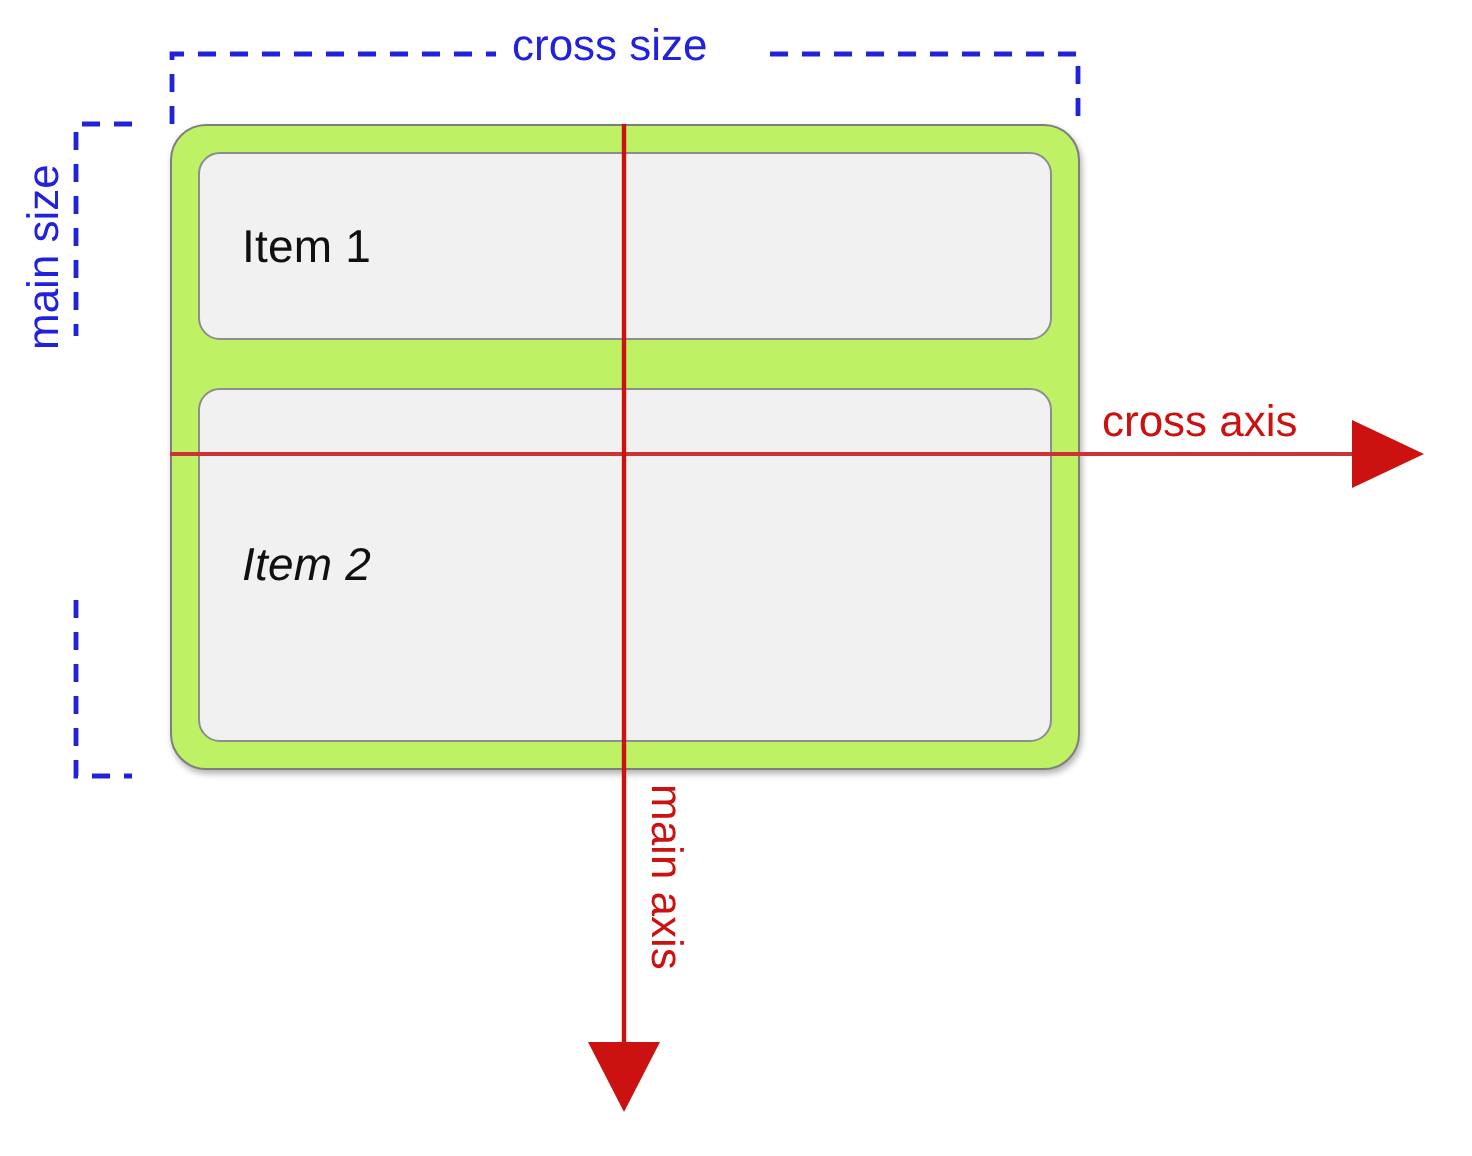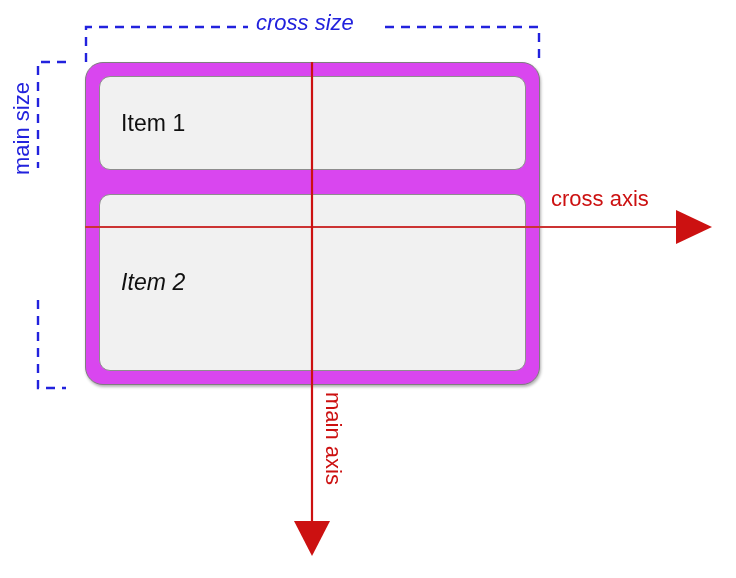--- a/index.html
+++ b/index.html
@@ -26,21 +26,21 @@
   }
 
   
   .flex-container {
     position: absolute;
     left: 85px;
     top: 62px;
     width: 455px;
     height: 323px;
     box-sizing: border-box;
-    background: #d946ef;
+    background: #bef264;
     border-radius: 18px;
     border: 1px solid #7e7e7e;
     box-shadow: 1px 2px 3px rgba(0,0,0,0.30);
     padding: 13px;
     display: flex;
     flex-direction: column;
     justify-content: space-between;
   }
   .flex-item {
     box-sizing: border-box;
@@ -64,28 +64,28 @@
     line-height: 1;
   }
   .label-blue {
     color: #2222dd;
     font-size: 22px;
   }
   .label-red {
     color: #cc1111;
     font-size: 22px;
   }
-  #cross-size-label { left: 256px; top: 12px; font-style: italic; }
+  #cross-size-label { left: 256px; top: 12px; }
   #main-size-label {
     left: 11px;
     top: 175px;
     transform: rotate(-90deg);
     transform-origin: left top;
   }
-  #cross-axis-label { left: 551px; top: 188px; }
+  #cross-axis-label { left: 551px; top: 200px; }
   #main-axis-label {
     left: 344px;
     top: 392px;
     transform: rotate(90deg);
     transform-origin: left top;
   }
 </style>
 </head>
 <body>
 

